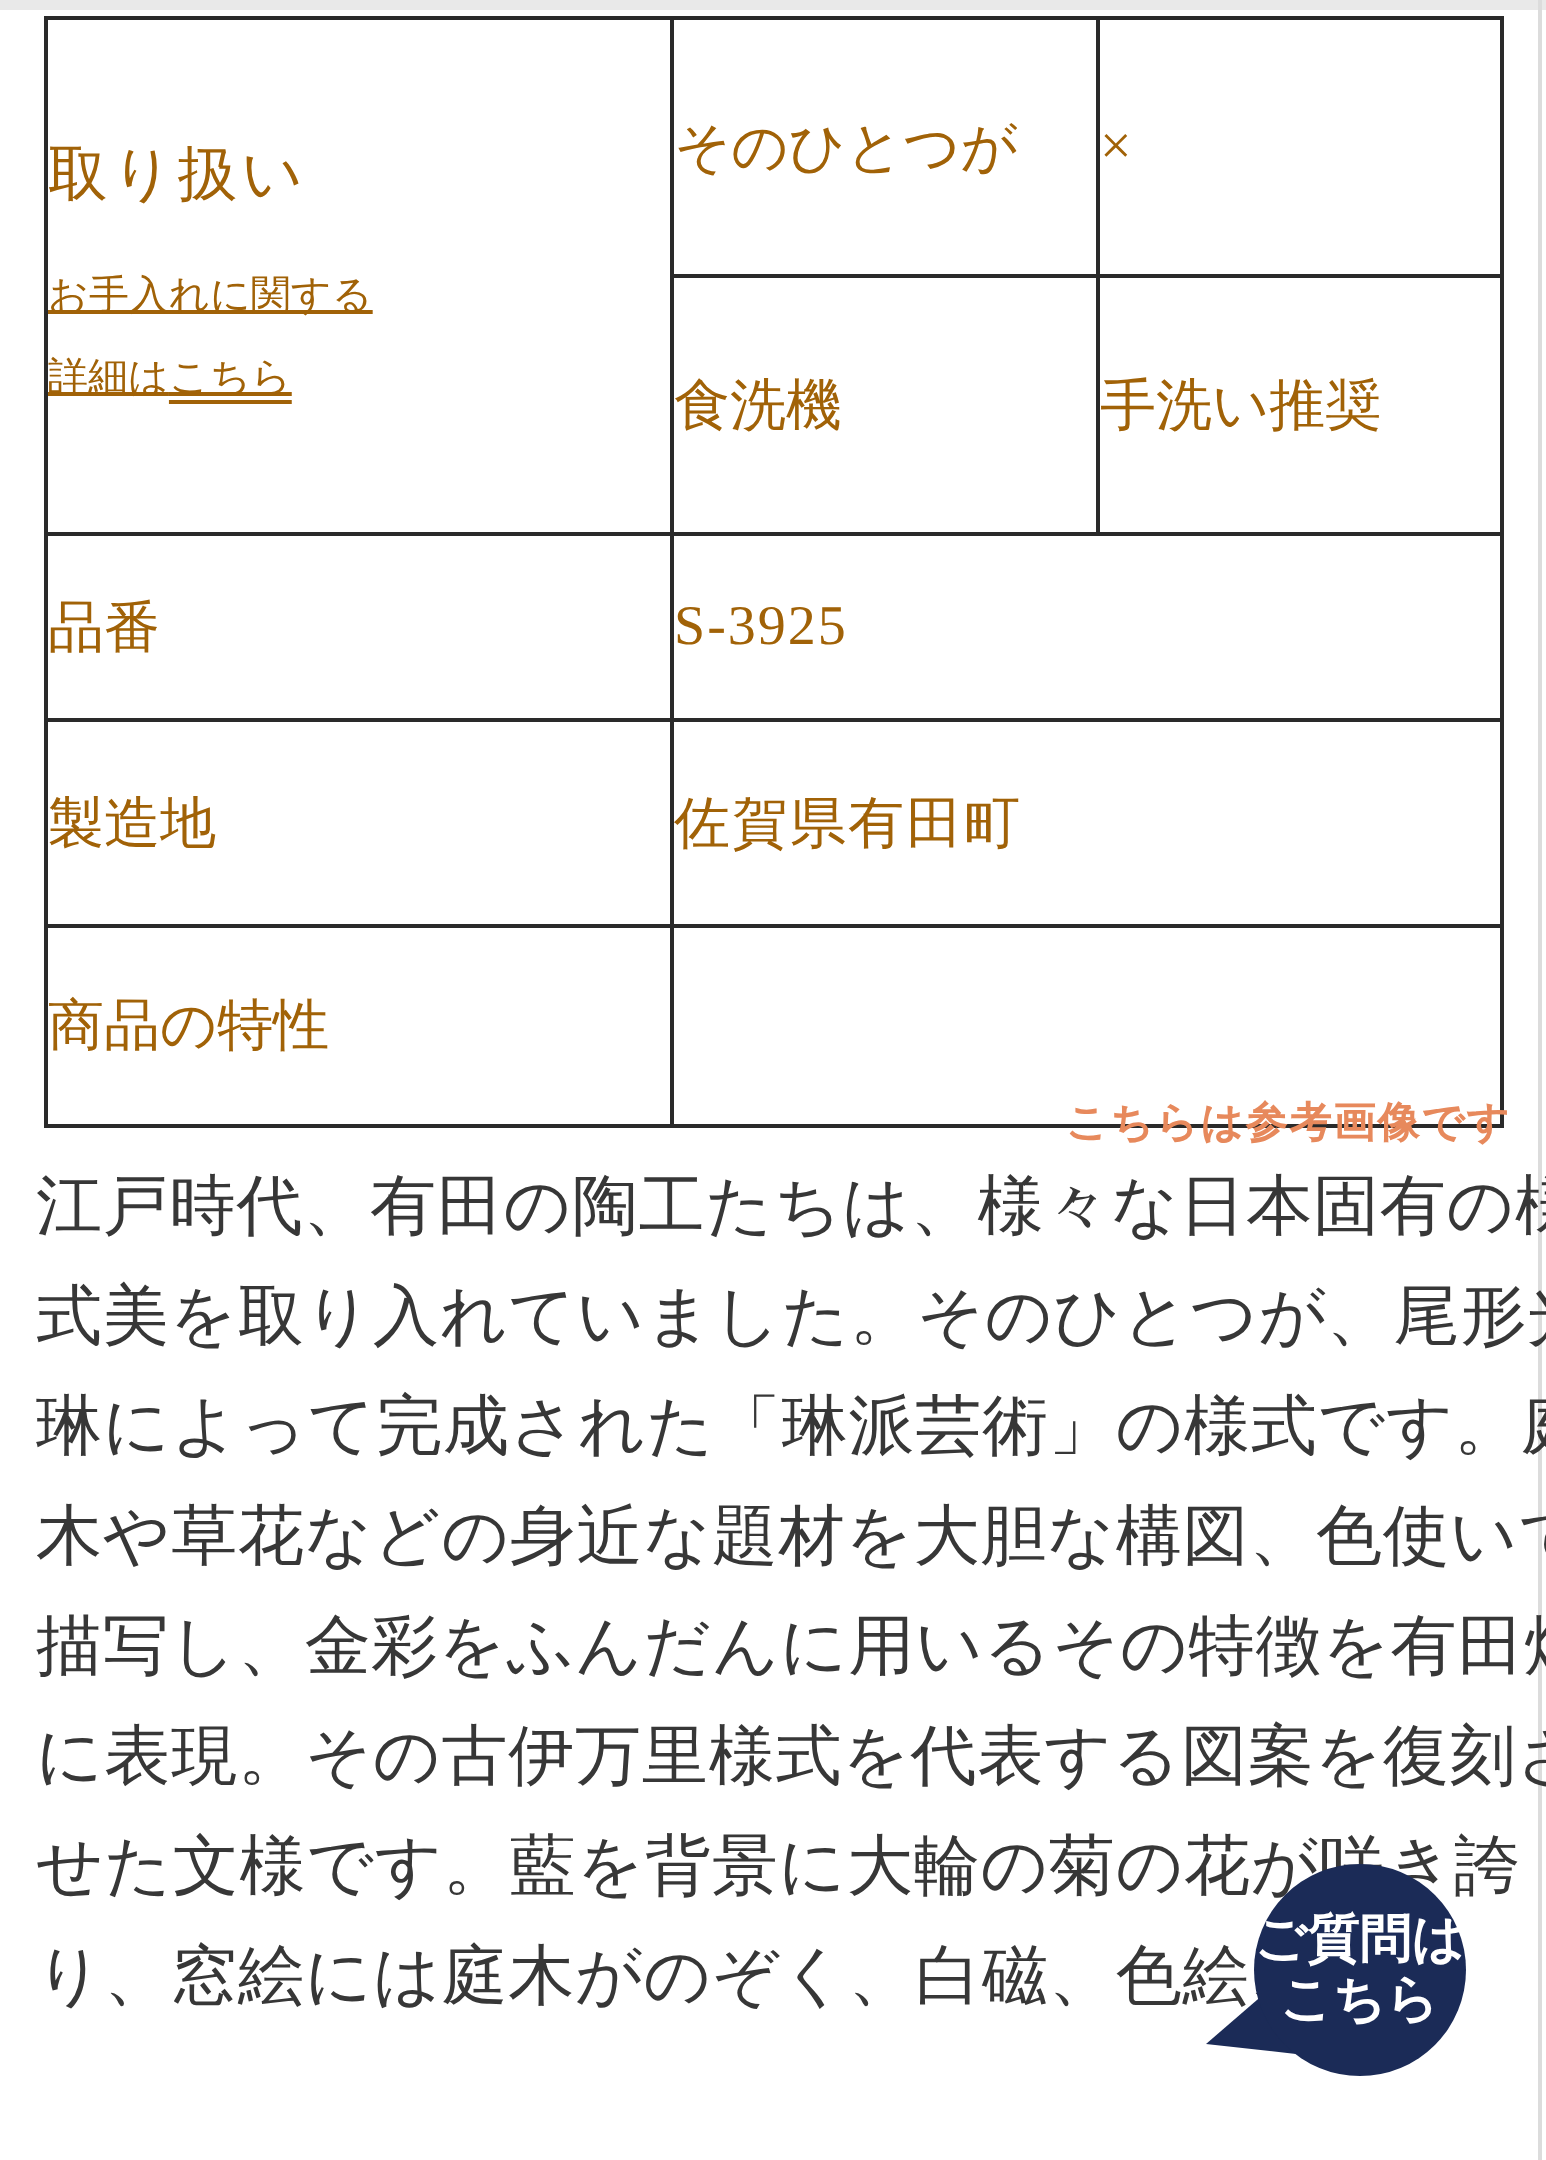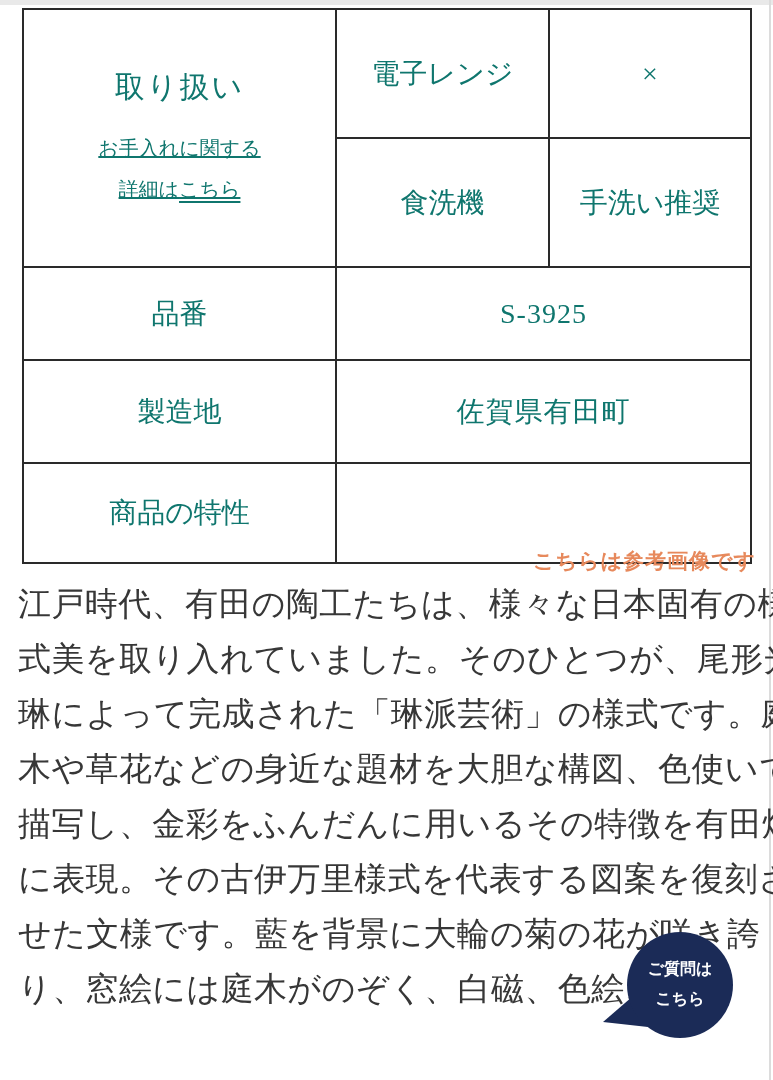--- a/index.html
+++ b/index.html
@@ -23,25 +23,24 @@
 
   
   table.spec {
     position: absolute; left: 22px; top: 8px;
     width: 728px;
     border-collapse: collapse;
     table-layout: fixed;
   }
   table.spec td {
     border: 2px solid #2a2a2a;
-    text-align: center;
     vertical-align: middle;
     font-size: 28px;
     padding: 0;
-    color: #0f766e;
+    color: #a16207;
     margin-left: 13px;
   }
   tr.r-tall  td { height: 129px; }
   tr.r-mid1  td { height: 93px; }
   tr.r-mid2  td { height: 103px; }
   tr.r-mid3  td { height: 100px; }
 
   td.handling-cell { height: auto; }
   .handling-title { font-size: 30px; letter-spacing: 2px; margin-bottom: 20px; }
   .care-note { font-size: 20px; line-height: 41px; text-decoration: underline; }
@@ -91,21 +90,21 @@
     position: absolute; left: 595px; top: 928px;
     z-index: 2;
   }
   .bubble-text {
     position: absolute; left: 627px; top: 954px;
     width: 106px;
     z-index: 3;
     text-align: center;
     font-family: "Liberation Sans", "DejaVu Sans", sans-serif;
     font-weight: bold;
-    font-size: 16px;
+    font-size: 26px;
     line-height: 30px;
     color: #ffffff;
     cursor: pointer;
   }
 </style>
 </head>
 <body>
 
 <div class="page-top-edge"></div>
 <div class="page-right-edge"></div>
@@ -118,21 +117,21 @@
   </colgroup>
   <tbody>
       <tr class="r-tall">
     <td rowspan="2" class="handling-cell">
       <div class="handling-title">取り扱い</div>
       <div class="care-note">
         <span>お手入れに関する</span><br>
         <span>詳細は</span><span class="care-note-link">こちら</span>
       </div>
     </td>
-    <td>電子レンジ</td>
+    <td>そのひとつが</td>
     <td class="cross-mark">×</td>
   </tr>
   <tr class="r-tall">
     <td>食洗機</td>
     <td>手洗い推奨</td>
   </tr>
   <tr class="r-mid1">
     <td>品番</td>
     <td colspan="2" class="value-cell">S-3925</td>
   </tr>

